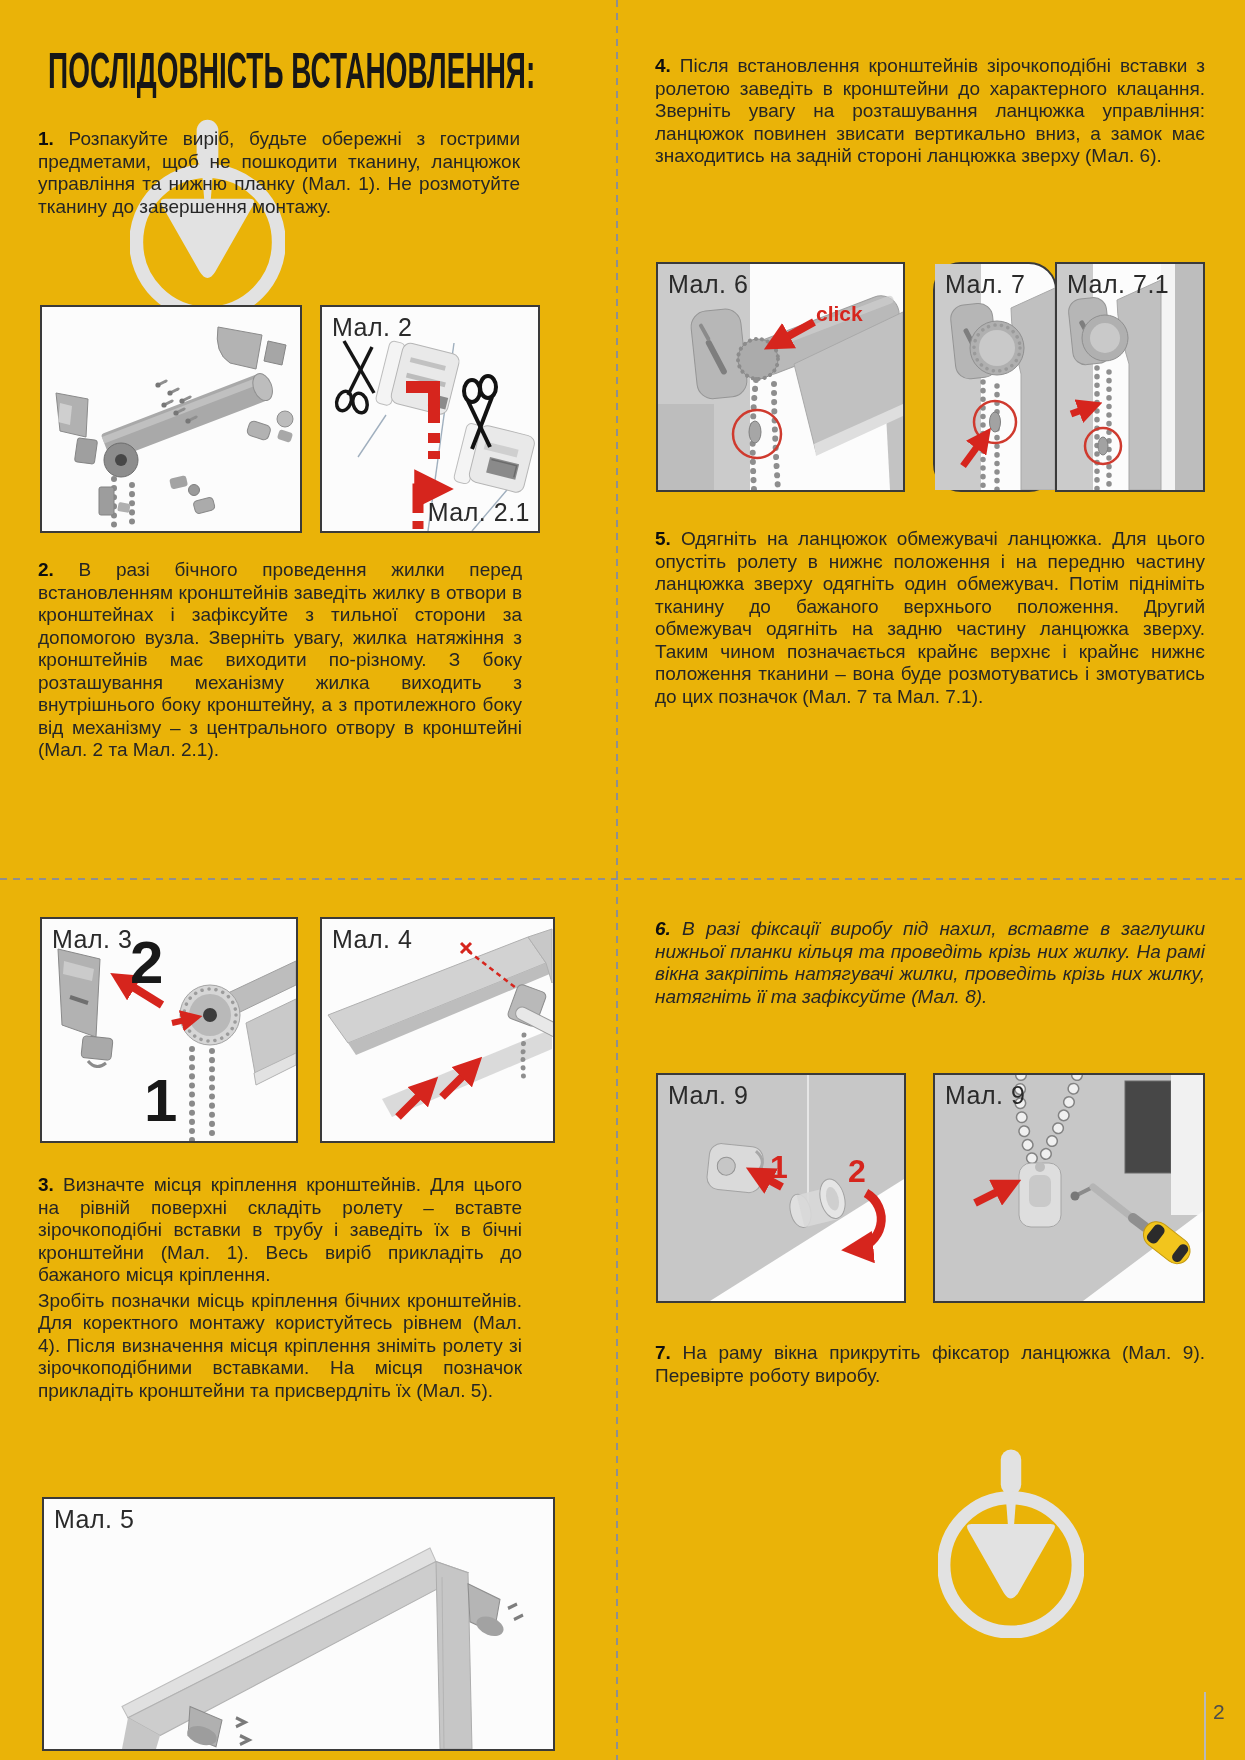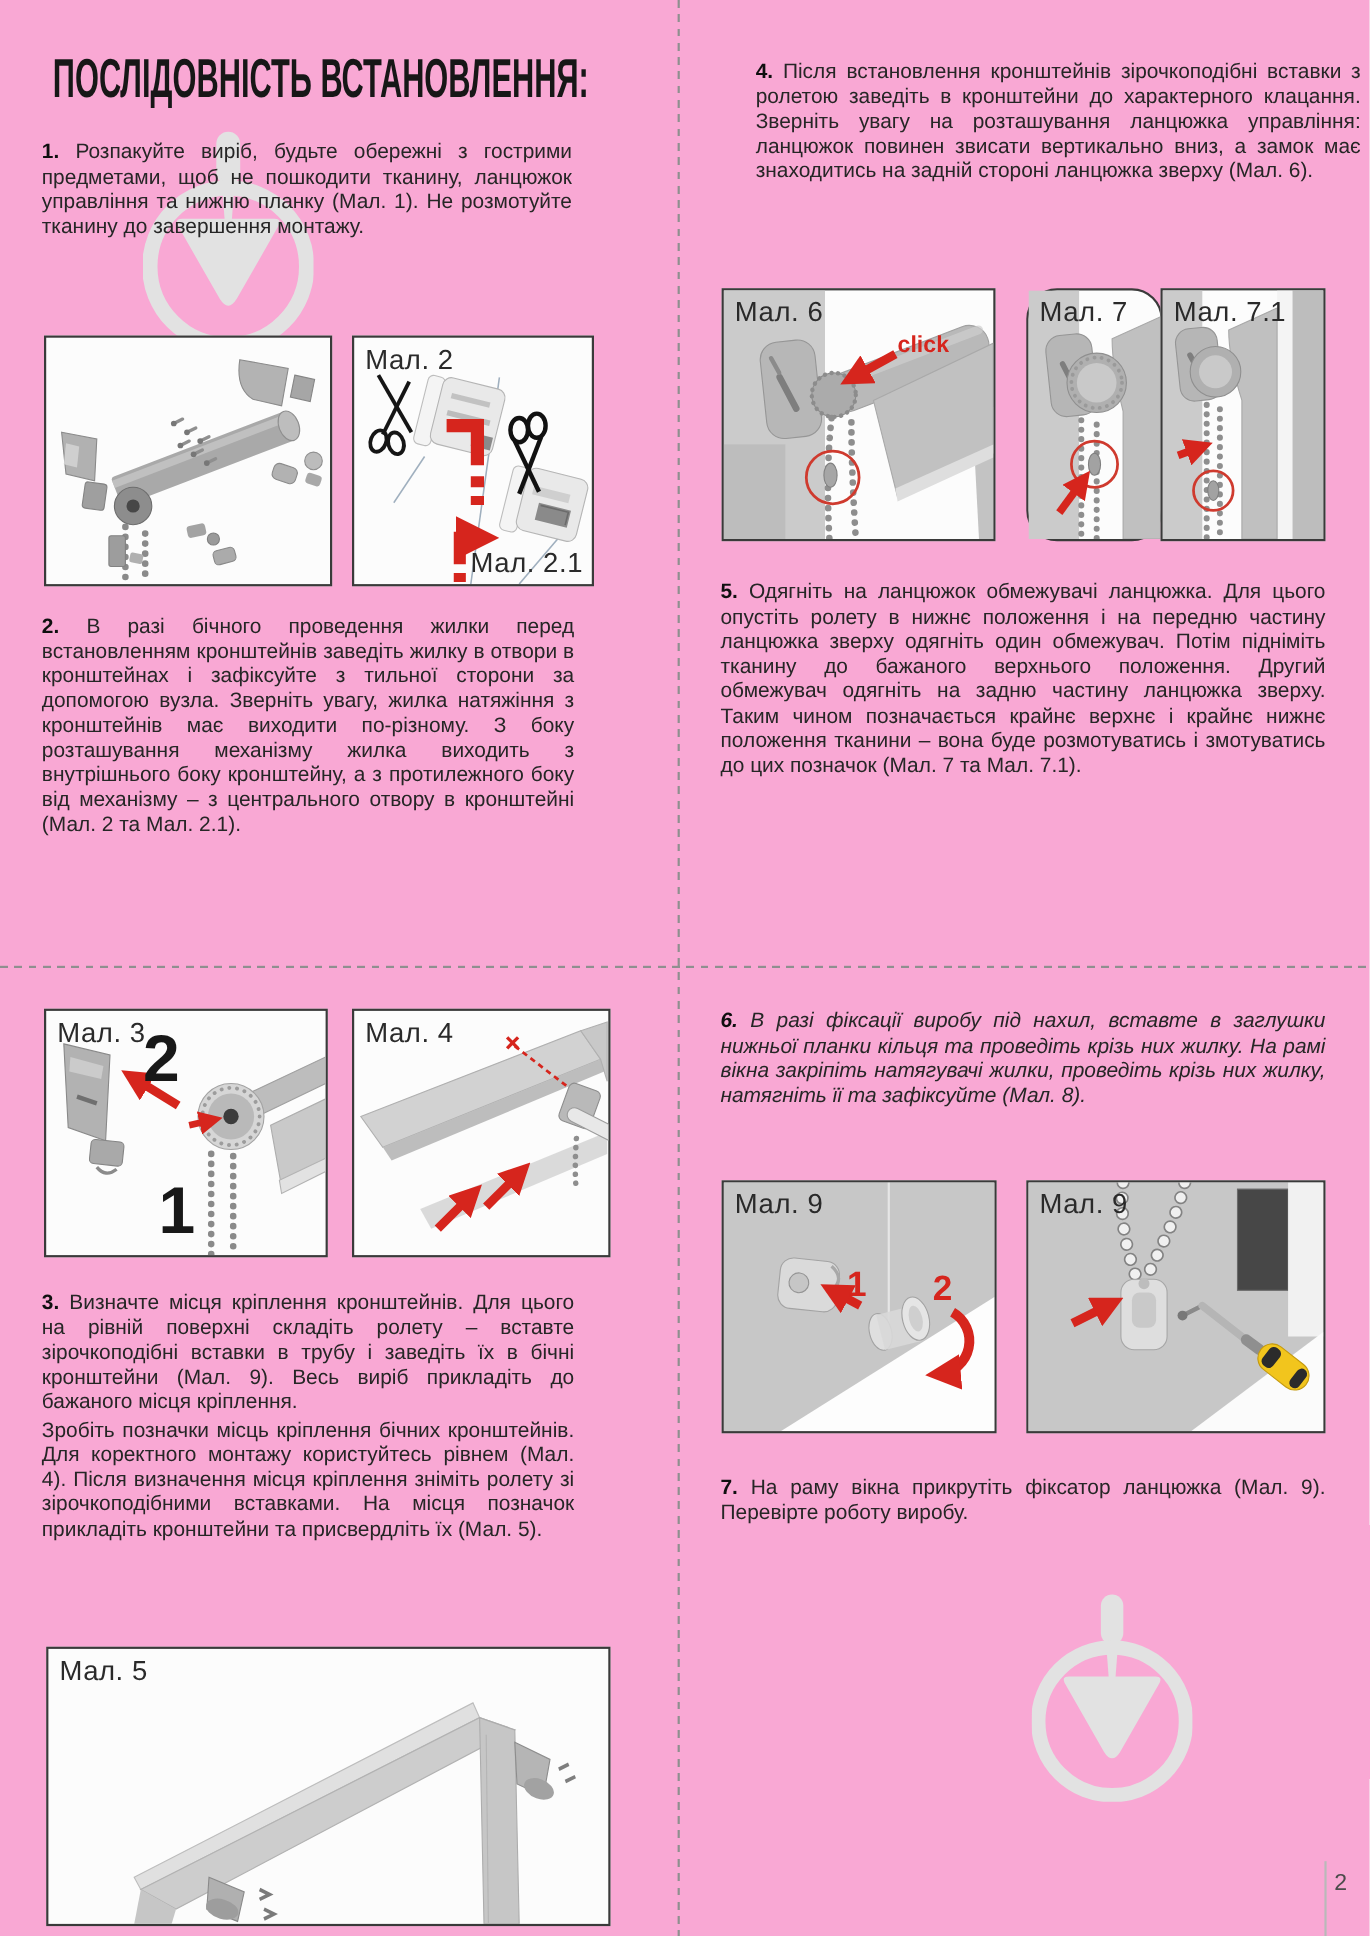--- a/index.html
+++ b/index.html
@@ -1,16 +1,16 @@
 <!DOCTYPE html>
 <html lang="uk"><head>
 <meta charset="utf-8">
 <style>
   html,body{margin:0;padding:0;background:#f6f5f3;}
-  .page{position:relative;width:1245px;height:1760px;background:#f9a8d4;
+  .page{position:relative;width:1245px;height:1760px;background:#eab308;
         font-family:"Liberation Sans",sans-serif;color:#2b2b2b;overflow:hidden;}
   
   .vdash{position:absolute;left:616px;top:0;width:2px;height:1760px;
          background:repeating-linear-gradient(180deg,#8f8f8f 0 7px,transparent 7px 13px);}
   .hdash{position:absolute;left:0;top:878px;width:1245px;height:2px;
          background:repeating-linear-gradient(90deg,#8f8f8f 0 7px,transparent 7px 13px);}
   
   .title{position:absolute;left:48px;top:46px;font-size:50px;font-weight:700;color:#171717;
          white-space:nowrap;transform:scaleX(.56);transform-origin:left top;line-height:1;letter-spacing:0;}
   
@@ -207,21 +207,21 @@
         <rect x="190" y="68" width="30" height="36" rx="5" fill="#b9b9b9" stroke="#8d8d8d"></rect>
       </g>
       <rect x="192" y="96" width="50" height="13" rx="6.5" fill="#e8e8e8" stroke="#9c9c9c" transform="rotate(27 216 102)"></rect>
       <path d="M202,116 q-2,28 0,48" stroke="#8e8e8e" stroke-width="5" stroke-dasharray="0.1 8" stroke-linecap="round" fill="none"></path>
     </svg>
     <div class="figlabel">Мал. 4</div>
   </div>
 
   <div class="para" style="left:38px;top:1174px;width:484px;">
     <p><b>3.</b>
-    <span>Визначте місця кріплення кронштейнів. Для цього на рівній поверхні складіть ролету – вставте зірочкоподібні вставки в трубу і заведіть їх в бічні кронштейни (Мал. 9). Весь виріб прикладіть до бажаного місця кріплення.</span></p>
+    <span>Визначте місця кріплення кронштейнів. Для цього на рівній поверхні складіть ролету – вставте зірочкоподібні вставки в трубу і заведіть їх в бічні кронштейни (Мал. 1). Весь виріб прикладіть до бажаного місця кріплення.</span></p>
     <p style="margin-top:3px;"><span>Зробіть позначки місць кріплення бічних кронштейнів. Для коректного монтажу користуйтесь рівнем (Мал. 4). Після визначення місця кріплення зніміть ролету зі зірочкоподібними вставками. На місця позначок прикладіть кронштейни та присвердліть їх (Мал. 5).</span></p>
   </div>
 
   <div class="figbox" style="left:42px;top:1497px;width:513px;height:254px;">
     <svg viewBox="0 0 509 224" preserveAspectRatio="none">
       <path d="M84,196 L392,56 L386,44 L78,186 Z" fill="#e0e0e0" stroke="#bdbdbd"></path>
       <path d="M84,196 L392,56 L424,66 L116,212 Z" fill="#cdcdcd" stroke="#b2b2b2"></path>
       <path d="M392,56 L424,66 L428,224 L396,224 Z" fill="#c6c6c6" stroke="#adadad"></path>
       <line x1="398" y1="70" x2="400" y2="224" stroke="#b4b4b4"></line>
       <path d="M84,196 L116,212 L112,224 L78,224 Z" fill="#c6c6c6"></path>
@@ -234,21 +234,21 @@
       <path d="M146,186 L178,198 L172,222 L144,212 Z" fill="#b0b0b0" stroke="#8a8a8a"></path>
       <ellipse cx="158" cy="212" rx="15" ry="8" fill="#9d9d9d" transform="rotate(14 158 212)"></ellipse>
       <g stroke="#7a7a7a" stroke-width="3" fill="none">
         <path d="M192,196 l9,4 l-9,4"></path>
           <path d="M196,212 l9,4 l-9,4"></path>
       </g>
     </svg>
     <div class="figlabel">Мал. 5</div>
   </div>
 
-  <div class="para" style="left:655px;top:55px;width:550px;margin-left:32px;">
+  <div class="para" style="left:655px;top:55px;width:550px;">
     <b>4.</b>
     <span>Після встановлення кронштейнів зірочкоподібні вставки з ролетою заведіть в кронштейни до характерного клацання. Зверніть увагу на розташування ланцюжка управління: ланцюжок повинен звисати вертикально вниз, а замок має знаходитись на задній стороні ланцюжка зверху (Мал. 6).</span>
   </div>
 
   <div class="figbox" style="left:656px;top:262px;width:249px;height:230px;">
     <svg viewBox="0 0 245 226" preserveAspectRatio="none">
       <defs>
         <marker id="a6" viewBox="0 0 10 10" refX="6" refY="5" markerWidth="3.6" markerHeight="3.6" orient="auto-start-reverse">
           <path d="M0,0 L10,5 L0,10 Z" fill="#d6251d"></path>
         </marker>

